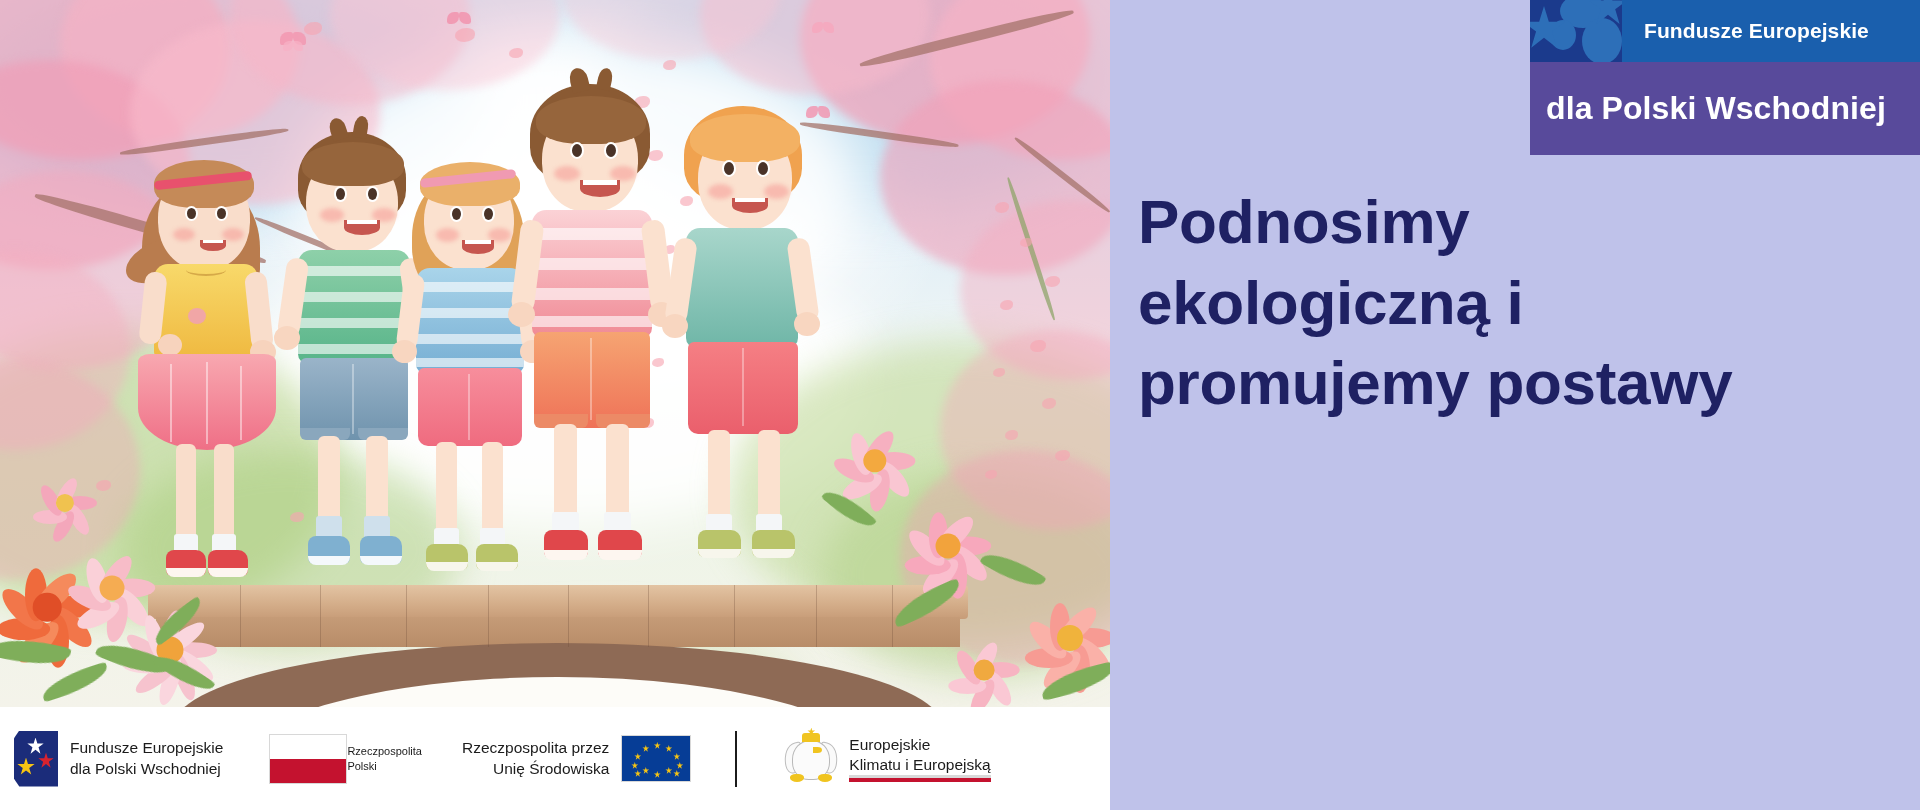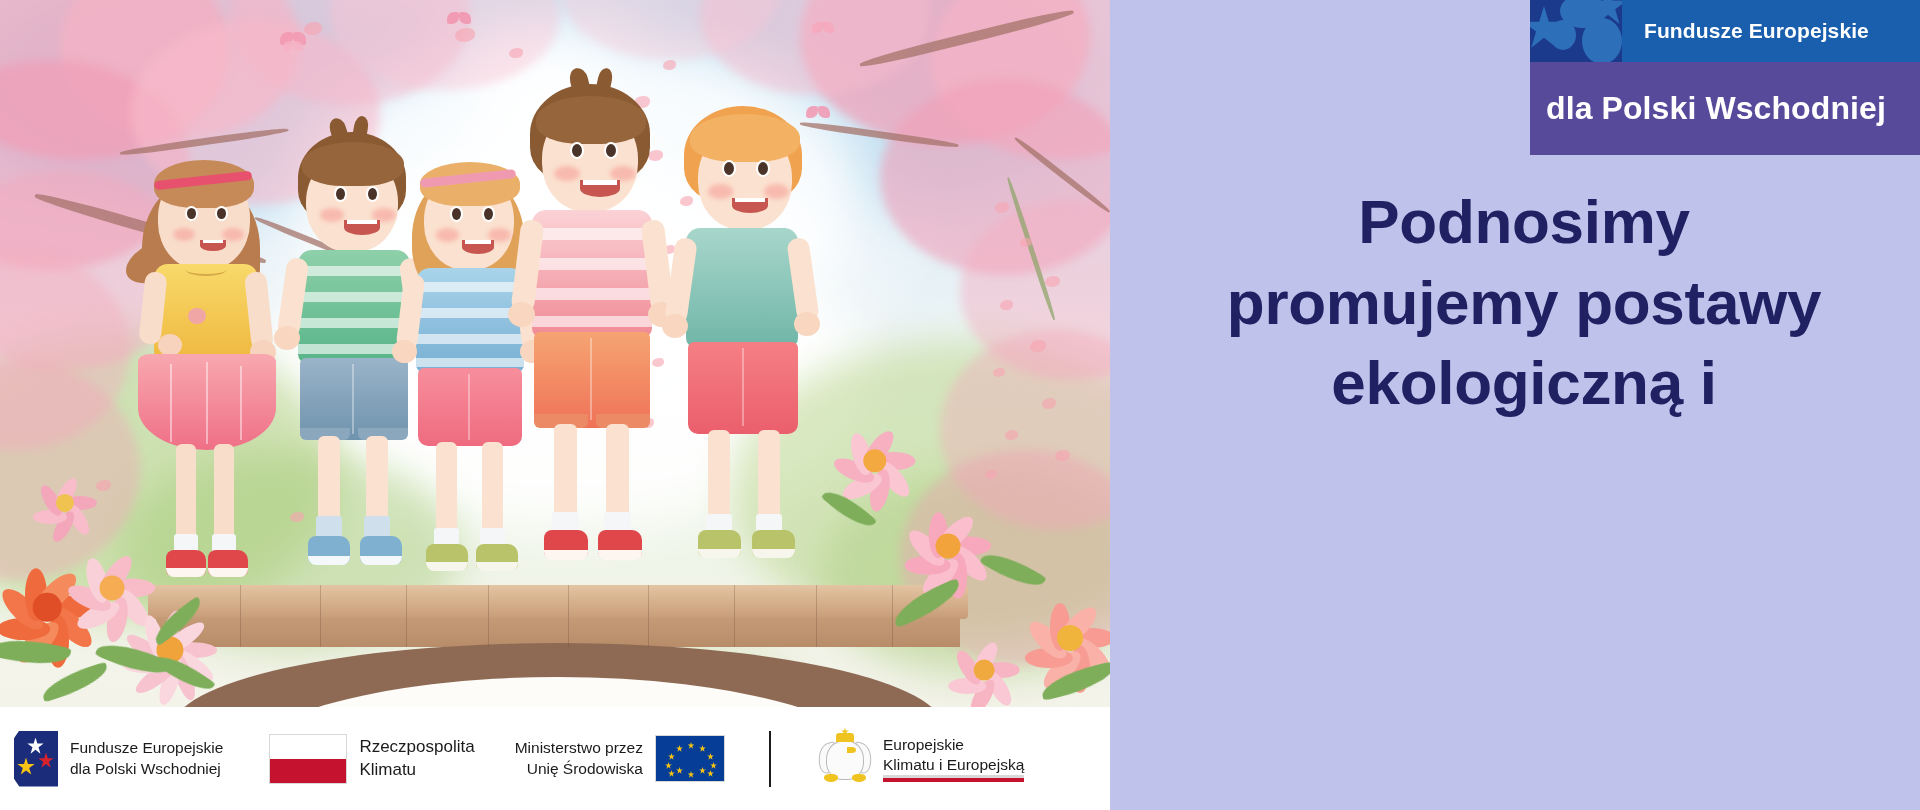--- a/index.html
+++ b/index.html
@@ -246,21 +246,21 @@
     font-size:32px; font-weight:bold; letter-spacing:.1px;
   }
 
   
   #headline{
     position:absolute; left:28px; top:182px; right:10px;
     color:#1f2163;
     font-size:62px; font-weight:bold; line-height:1.30;
     letter-spacing:-.3px;
   }
-  #headline .hl{ display:block; white-space:nowrap;text-align:center; }
+  #headline .hl{ display:block; white-space:nowrap; }
 </style>
 </head>
 <body>
 
 <div id="poster">
 
   <div id="left-panel">
 
     <div id="illustration">
 
@@ -682,29 +682,29 @@
           <span class="l1">Fundusze Europejskie</span>
           <span class="l2">dla Polski Wschodniej</span>
         </div>
       </div>
 
       <div class="logo-group" style="margin-left:46px;">
         <div class="pl-flag">
           <div class="w"></div>
             <div class="r"></div>
         </div>
-        <div class="logo-txt" style="margin-left:12px;font-size:17px;">
+        <div class="logo-txt" style="margin-left:0;font-size:11px;">
           <span class="l1">Rzeczpospolita</span>
-          <span class="l2">Klimatu</span>
+          <span class="l2">Polski</span>
         </div>
       </div>
 
       <div class="logo-group" style="margin-left:40px;">
         <div class="logo-txt" style="margin-right:12px;font-size:15.5px;text-align:right;">
-          <span class="l1">Ministerstwo przez</span>
+          <span class="l1">Rzeczpospolita przez</span>
           <span class="l2">Unię Środowiska</span>
         </div>
         <div class="eu-flag">
           <span class="eu-star" style="left:31.5px;top:6px;"></span>
           <span class="eu-star" style="left:43px;top:9px;"></span>
           <span class="eu-star" style="left:51px;top:17px;"></span>
           <span class="eu-star" style="left:54px;top:26px;"></span>
           <span class="eu-star" style="left:51px;top:34px;"></span>
           <span class="eu-star" style="left:43px;top:31px;"></span>
           <span class="eu-star" style="left:31.5px;top:35px;"></span>
@@ -753,18 +753,18 @@
           <span class="star" style="left:-8px;top:6px;width:44px;height:44px;"></span>
           <span class="star" style="left:58px;top:-14px;width:40px;height:40px;"></span>
         </div>
         <div class="lbl1">Fundusze Europejskie</div>
       </div>
       <div class="row2">dla Polski Wschodniej</div>
     </div>
 
     <div id="headline">
       <span class="hl">Podnosimy</span>
+      <span class="hl">ekologiczną i</span>
       <span class="hl">promujemy postawy</span>
-      <span class="hl">ekologiczną i</span>
     </div>
 
   </div>
 </div>
 
 </body></html>

